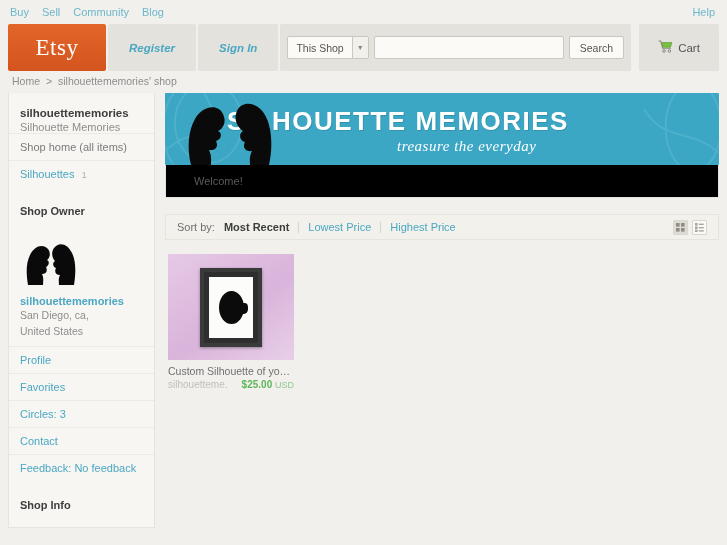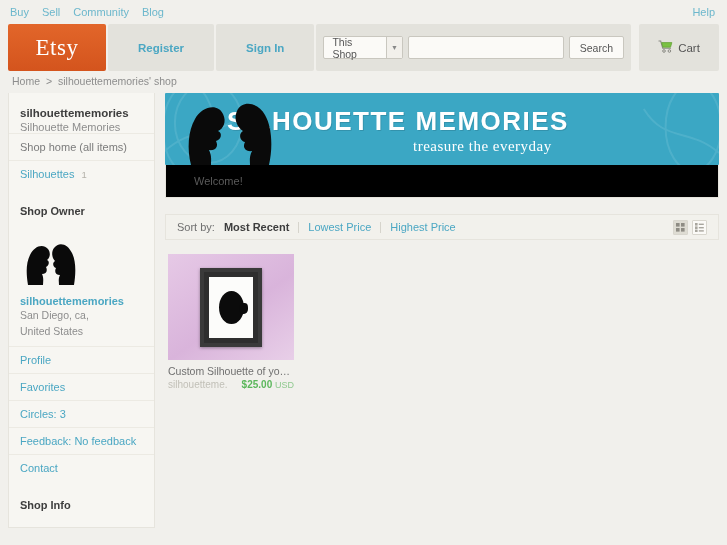--- a/index.html
+++ b/index.html
@@ -33,21 +33,21 @@
     width:98px; background:linear-gradient(#e2662a,#d4541d);
     display:flex; align-items:center; justify-content:center;
     color:#fff; font-family:"Liberation Serif", serif;
     font-size:23px; letter-spacing:.5px;
     border-radius:2px;
   }
   .hbtn {
     background:#e3e2dc; border-radius:2px;
     display:flex; align-items:center; justify-content:center;
     color:#4ba7c3; font-size:11.5px; font-weight:bold;
-    padding:0 30px; cursor:pointer;
+    padding:0 21px; cursor:pointer;font-style:italic;
   }
   .searchwrap {
     flex:1; background:#e3e2dc; border-radius:2px;
     display:flex; align-items:center; padding:8px 7px; gap:5px;
     max-width:414px;
   }
   .shopsel {
     display:flex; align-items:center; background:#fbfaf7;
     border:1px solid #c9c7bf; border-radius:2px;
     height:23px; font-size:10.5px; color:#555; cursor:pointer;
@@ -121,23 +121,23 @@
     border-radius:1px;
   }
   .banner svg { position:absolute; inset:0; }
   .banner-title {
     position:absolute; left:62px; top:13px;
     color:#ffffff; font-family:"Liberation Sans", sans-serif;
     font-weight:bold; font-size:26px; letter-spacing:1.5px;
     text-shadow:1px 1px 0 rgba(0,0,0,.12);
   }
   .banner-tag {
-    position:absolute; left:248px; top:45px;
+    position:absolute; left:232px; top:45px;
     color:#ffffff; font-family:"Liberation Serif", serif;
-    font-size:15px; letter-spacing:.5px;
+    font-style:italic; font-size:15px; letter-spacing:.5px;
   }
   .welcome {
     background:#000000; border:1px solid #e6e4dd; border-top:none;
     padding:10px 28px; font-size:11px; color:#5a5a5a;
     margin:0 0 16px;
   }
 
   
   .sortbar {
     background:#f2f1ec; border:1px solid #e6e4dd;
@@ -260,22 +260,22 @@
       </svg>
     </div>
     <div class="owner-name">silhouettememories</div>
     <div class="owner-loc">San Diego, ca,</div>
     <div class="owner-loc">United States</div>
 
     <div class="owner-links">
       <a class="sb-link">Profile</a>
       <a class="sb-link">Favorites</a>
       <a class="sb-link">Circles: 3</a>
+      <a class="sb-link">Contact</a>
       <a class="sb-link">Feedback: No feedback</a>
-      <a class="sb-link">Contact</a>
     </div>
 
     <div class="sb-head">Shop Info</div>
 
   </div>
 
   <div class="content">
 
     <div class="banner">
       <svg width="100%" height="72" viewBox="0 0 560 72" preserveAspectRatio="none">

